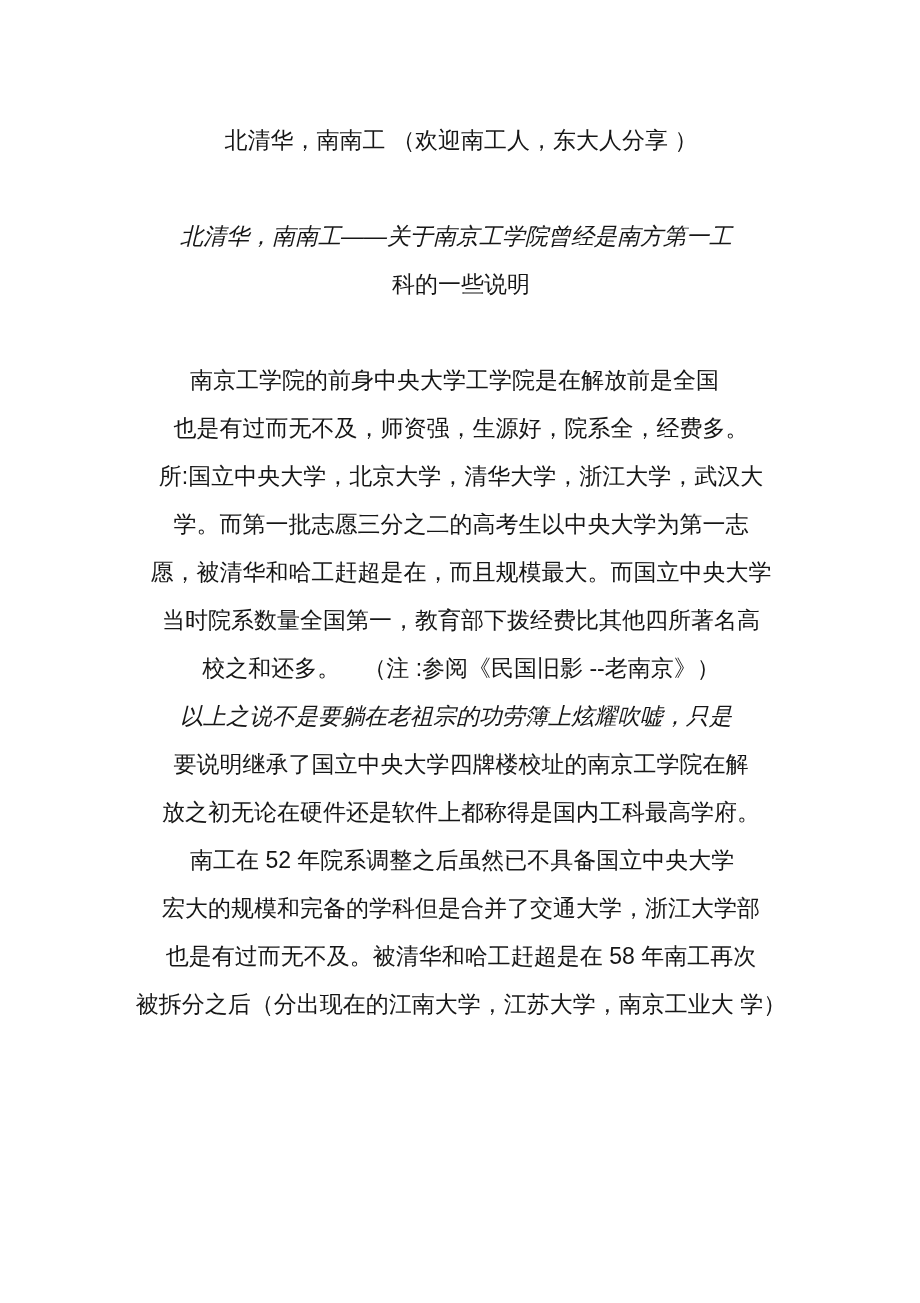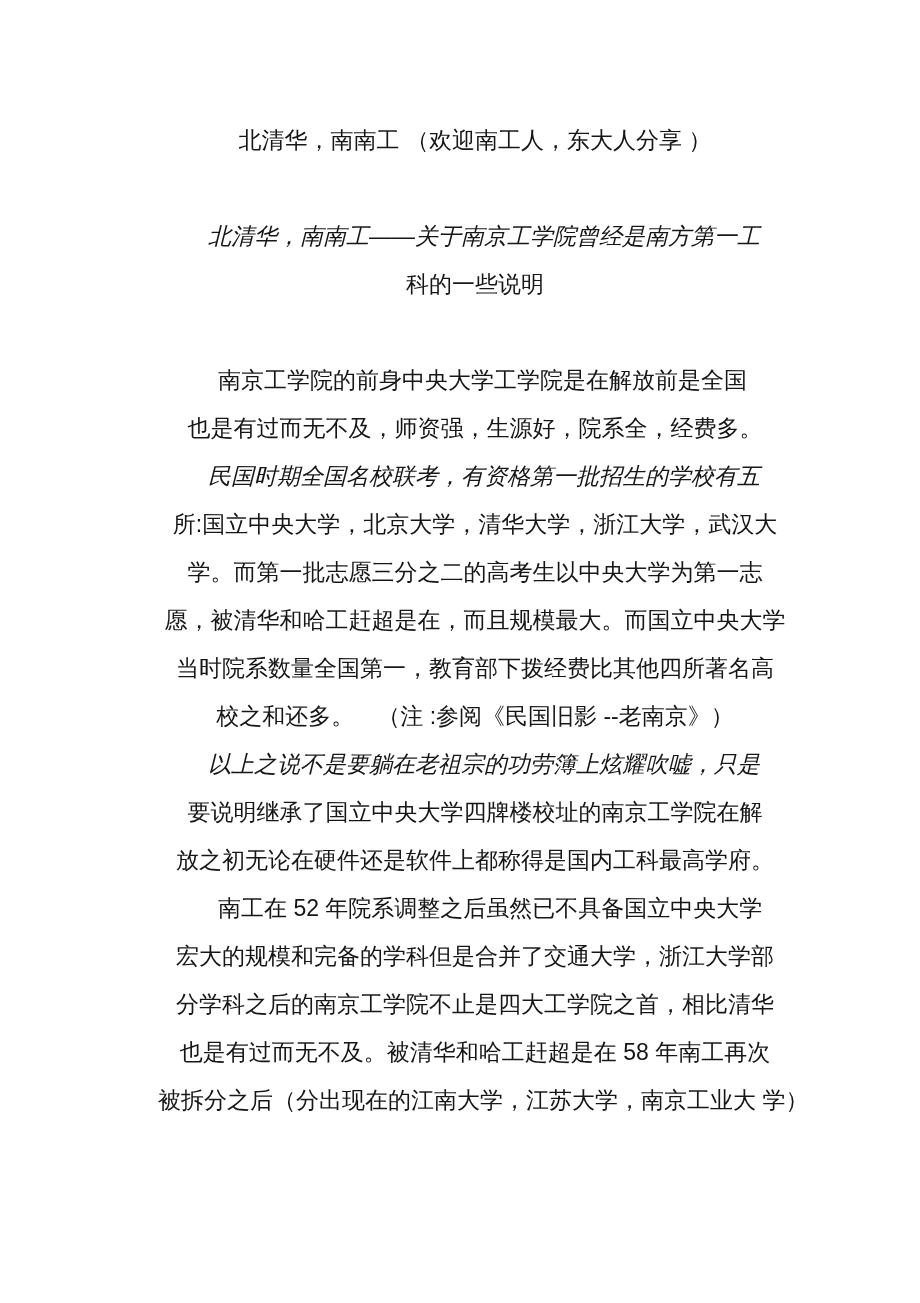--- a/index.html
+++ b/index.html
@@ -27,21 +27,20 @@
   }
   .doc-body {
     width: 100%;
   }
   .line {
     height: 48px;
     line-height: 48px;
     font-size: 23px;
     white-space: pre;
     color: #161616;
-    margin-left: 28px;
   }
   .line.center {
     text-align: center;
   }
   .line.indent {
     padding-left: 50px;
     font-style: italic;
   }
   .line.indent-lg {
     padding-left: 60px;
@@ -59,28 +58,26 @@
 
 <div class="page">
   <div class="doc-body">
       <div class="line center">北清华，南南工 （欢迎南工人，东大人分享 ）</div>
       <div class="line blank"></div>
       <div class="line indent">北清华，南南工——关于南京工学院曾经是南方第一工</div>
       <div class="line flush">科的一些说明</div>
       <div class="line blank"></div>
       <div class="line indent-lg">南京工学院的前身中央大学工学院是在解放前是全国</div>
       <div class="line flush">也是有过而无不及，师资强，生源好，院系全，经费多。</div>
-      <div class="line indent">民国时期全国名校联考，有资格第一批招生的学校有五</div>
       <div class="line flush">所:国立中央大学，北京大学，清华大学，浙江大学，武汉大</div>
       <div class="line flush">学。而第一批志愿三分之二的高考生以中央大学为第一志</div>
       <div class="line flush">愿，被清华和哈工赶超是在，而且规模最大。而国立中央大学</div>
       <div class="line flush">当时院系数量全国第一，教育部下拨经费比其他四所著名高</div>
       <div class="line flush">校之和还多。　（注 :参阅《民国旧影 --老南京》）</div>
       <div class="line indent">以上之说不是要躺在老祖宗的功劳簿上炫耀吹嘘，只是</div>
       <div class="line flush">要说明继承了国立中央大学四牌楼校址的南京工学院在解</div>
       <div class="line flush">放之初无论在硬件还是软件上都称得是国内工科最高学府。</div>
       <div class="line indent-lg">南工在 52 年院系调整之后虽然已不具备国立中央大学</div>
       <div class="line flush">宏大的规模和完备的学科但是合并了交通大学，浙江大学部</div>
-      <div class="line flush">分学科之后的南京工学院不止是四大工学院之首，相比清华</div>
       <div class="line flush">也是有过而无不及。被清华和哈工赶超是在 58 年南工再次</div>
       <div class="line flush">被拆分之后（分出现在的江南大学，江苏大学，南京工业大 学）</div>
     </div>
 </div>
 
 </body></html>

